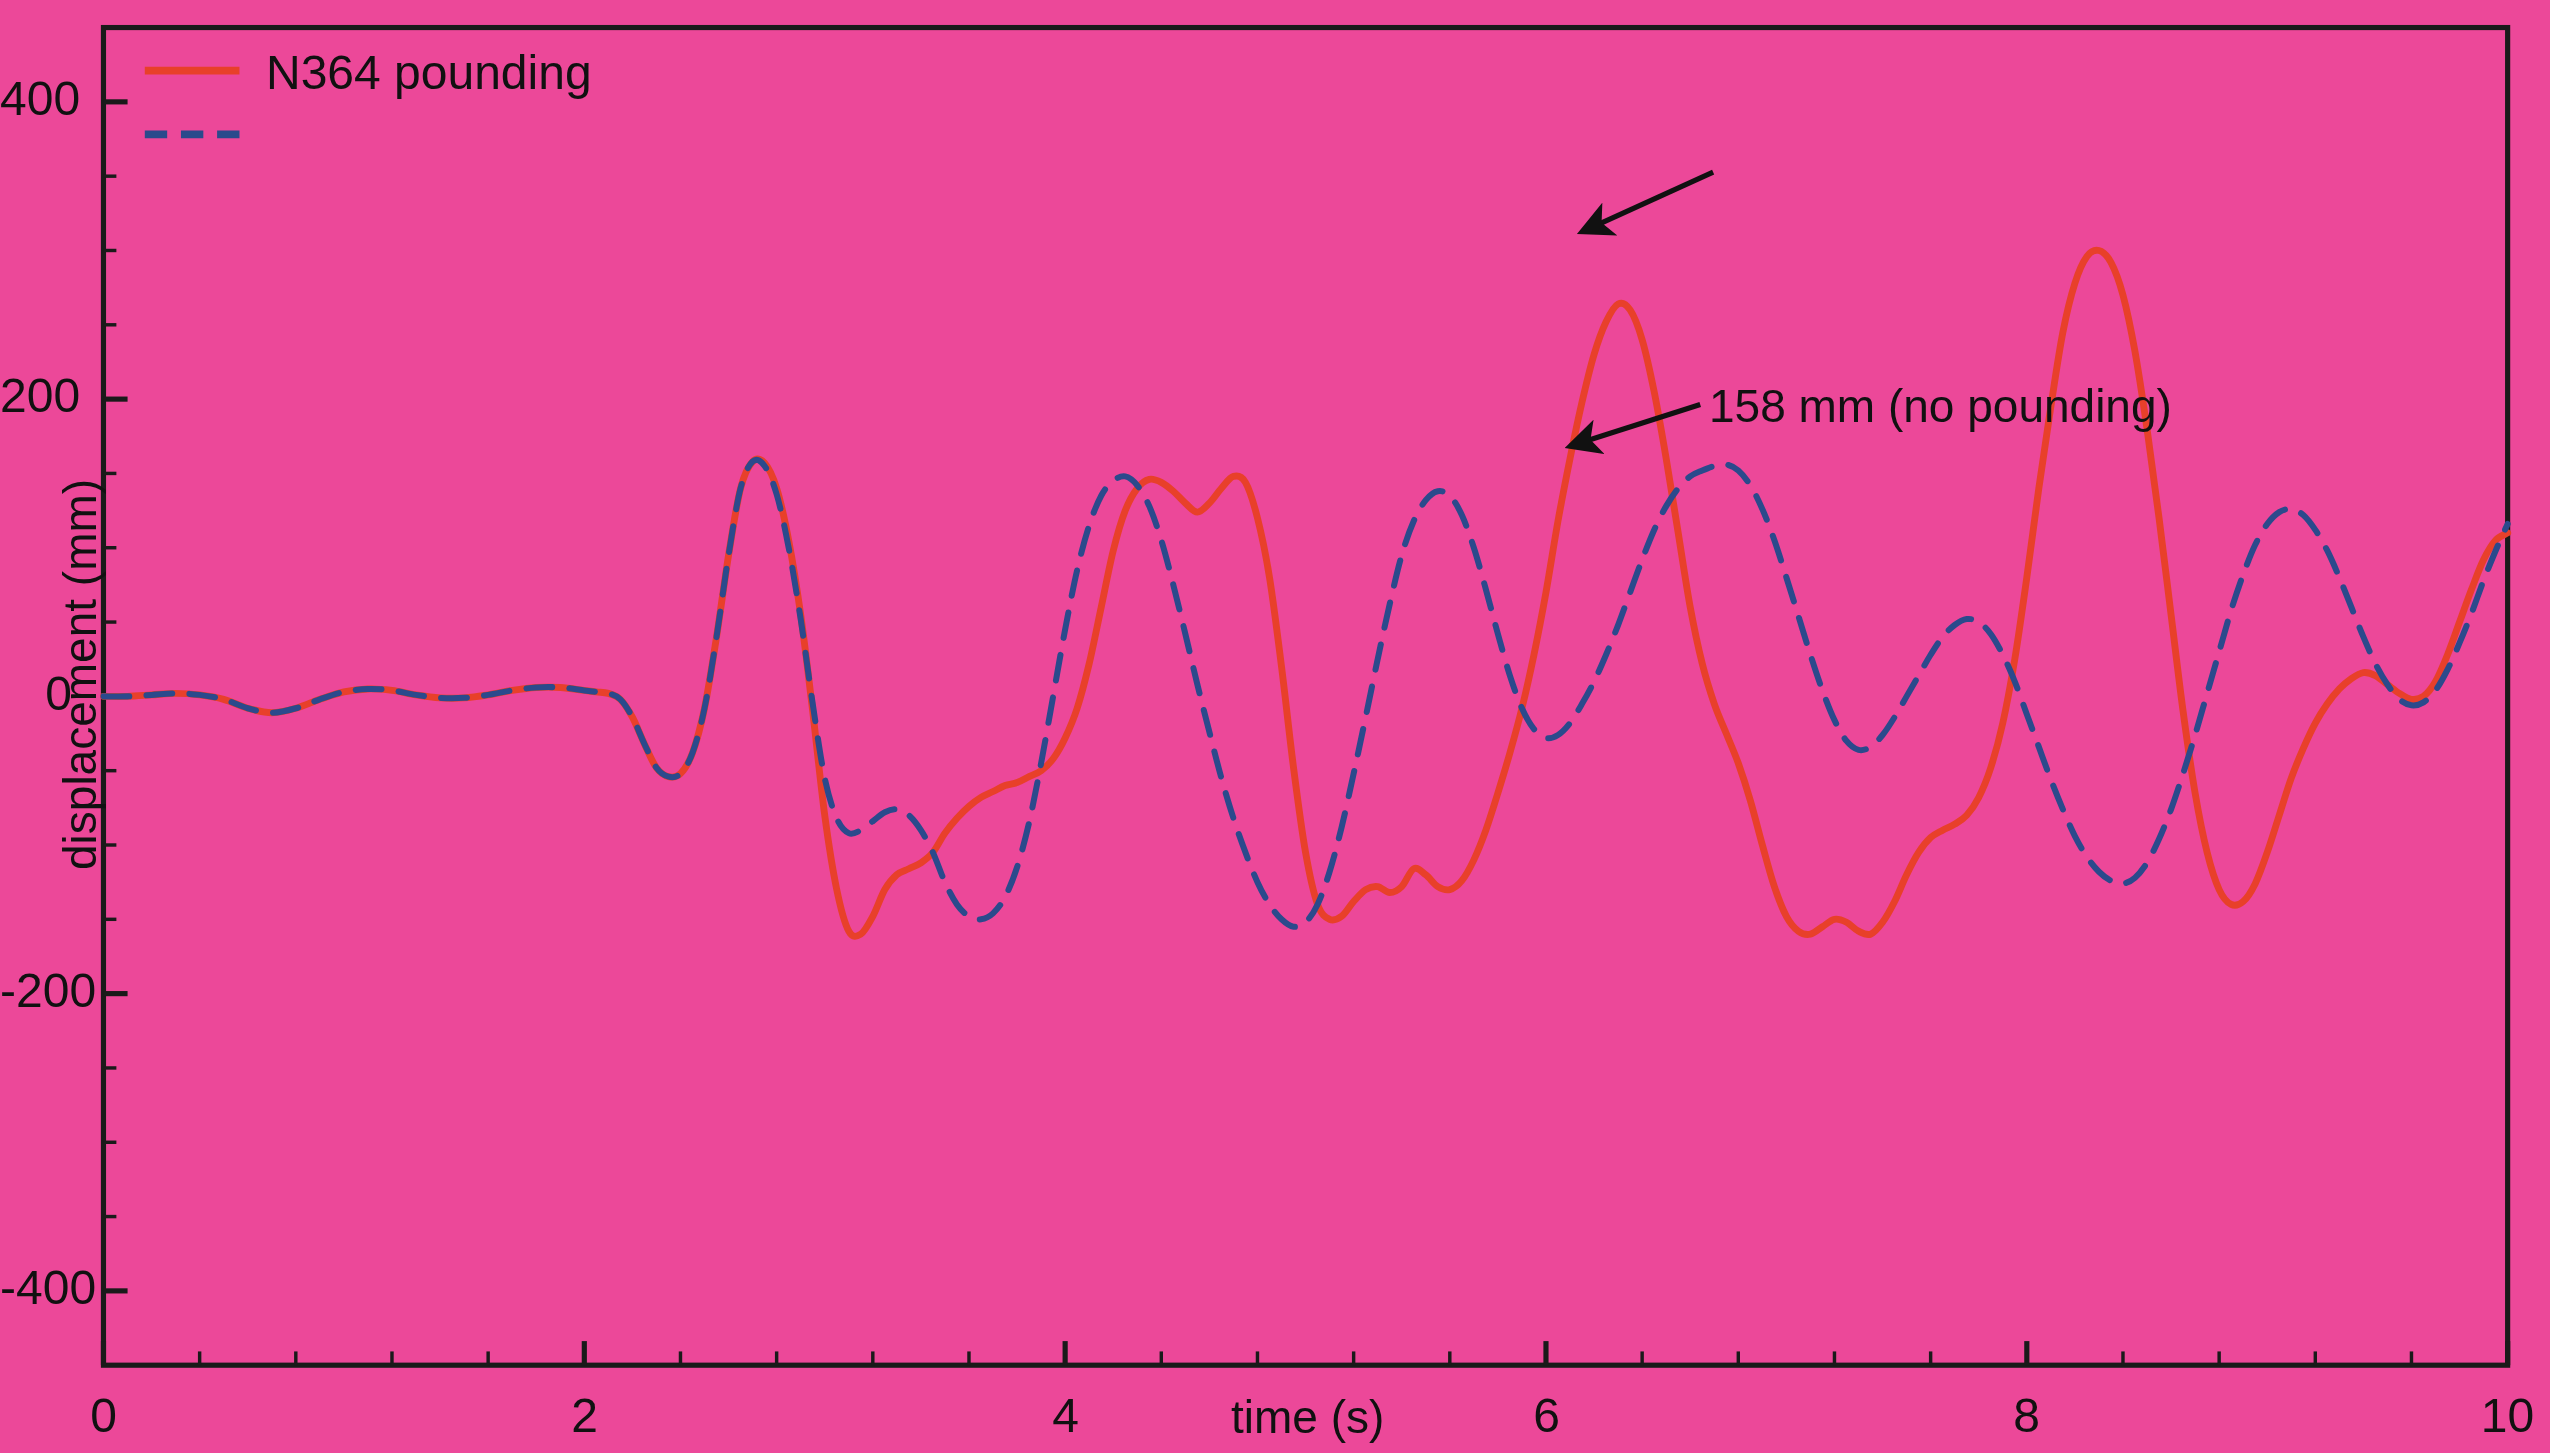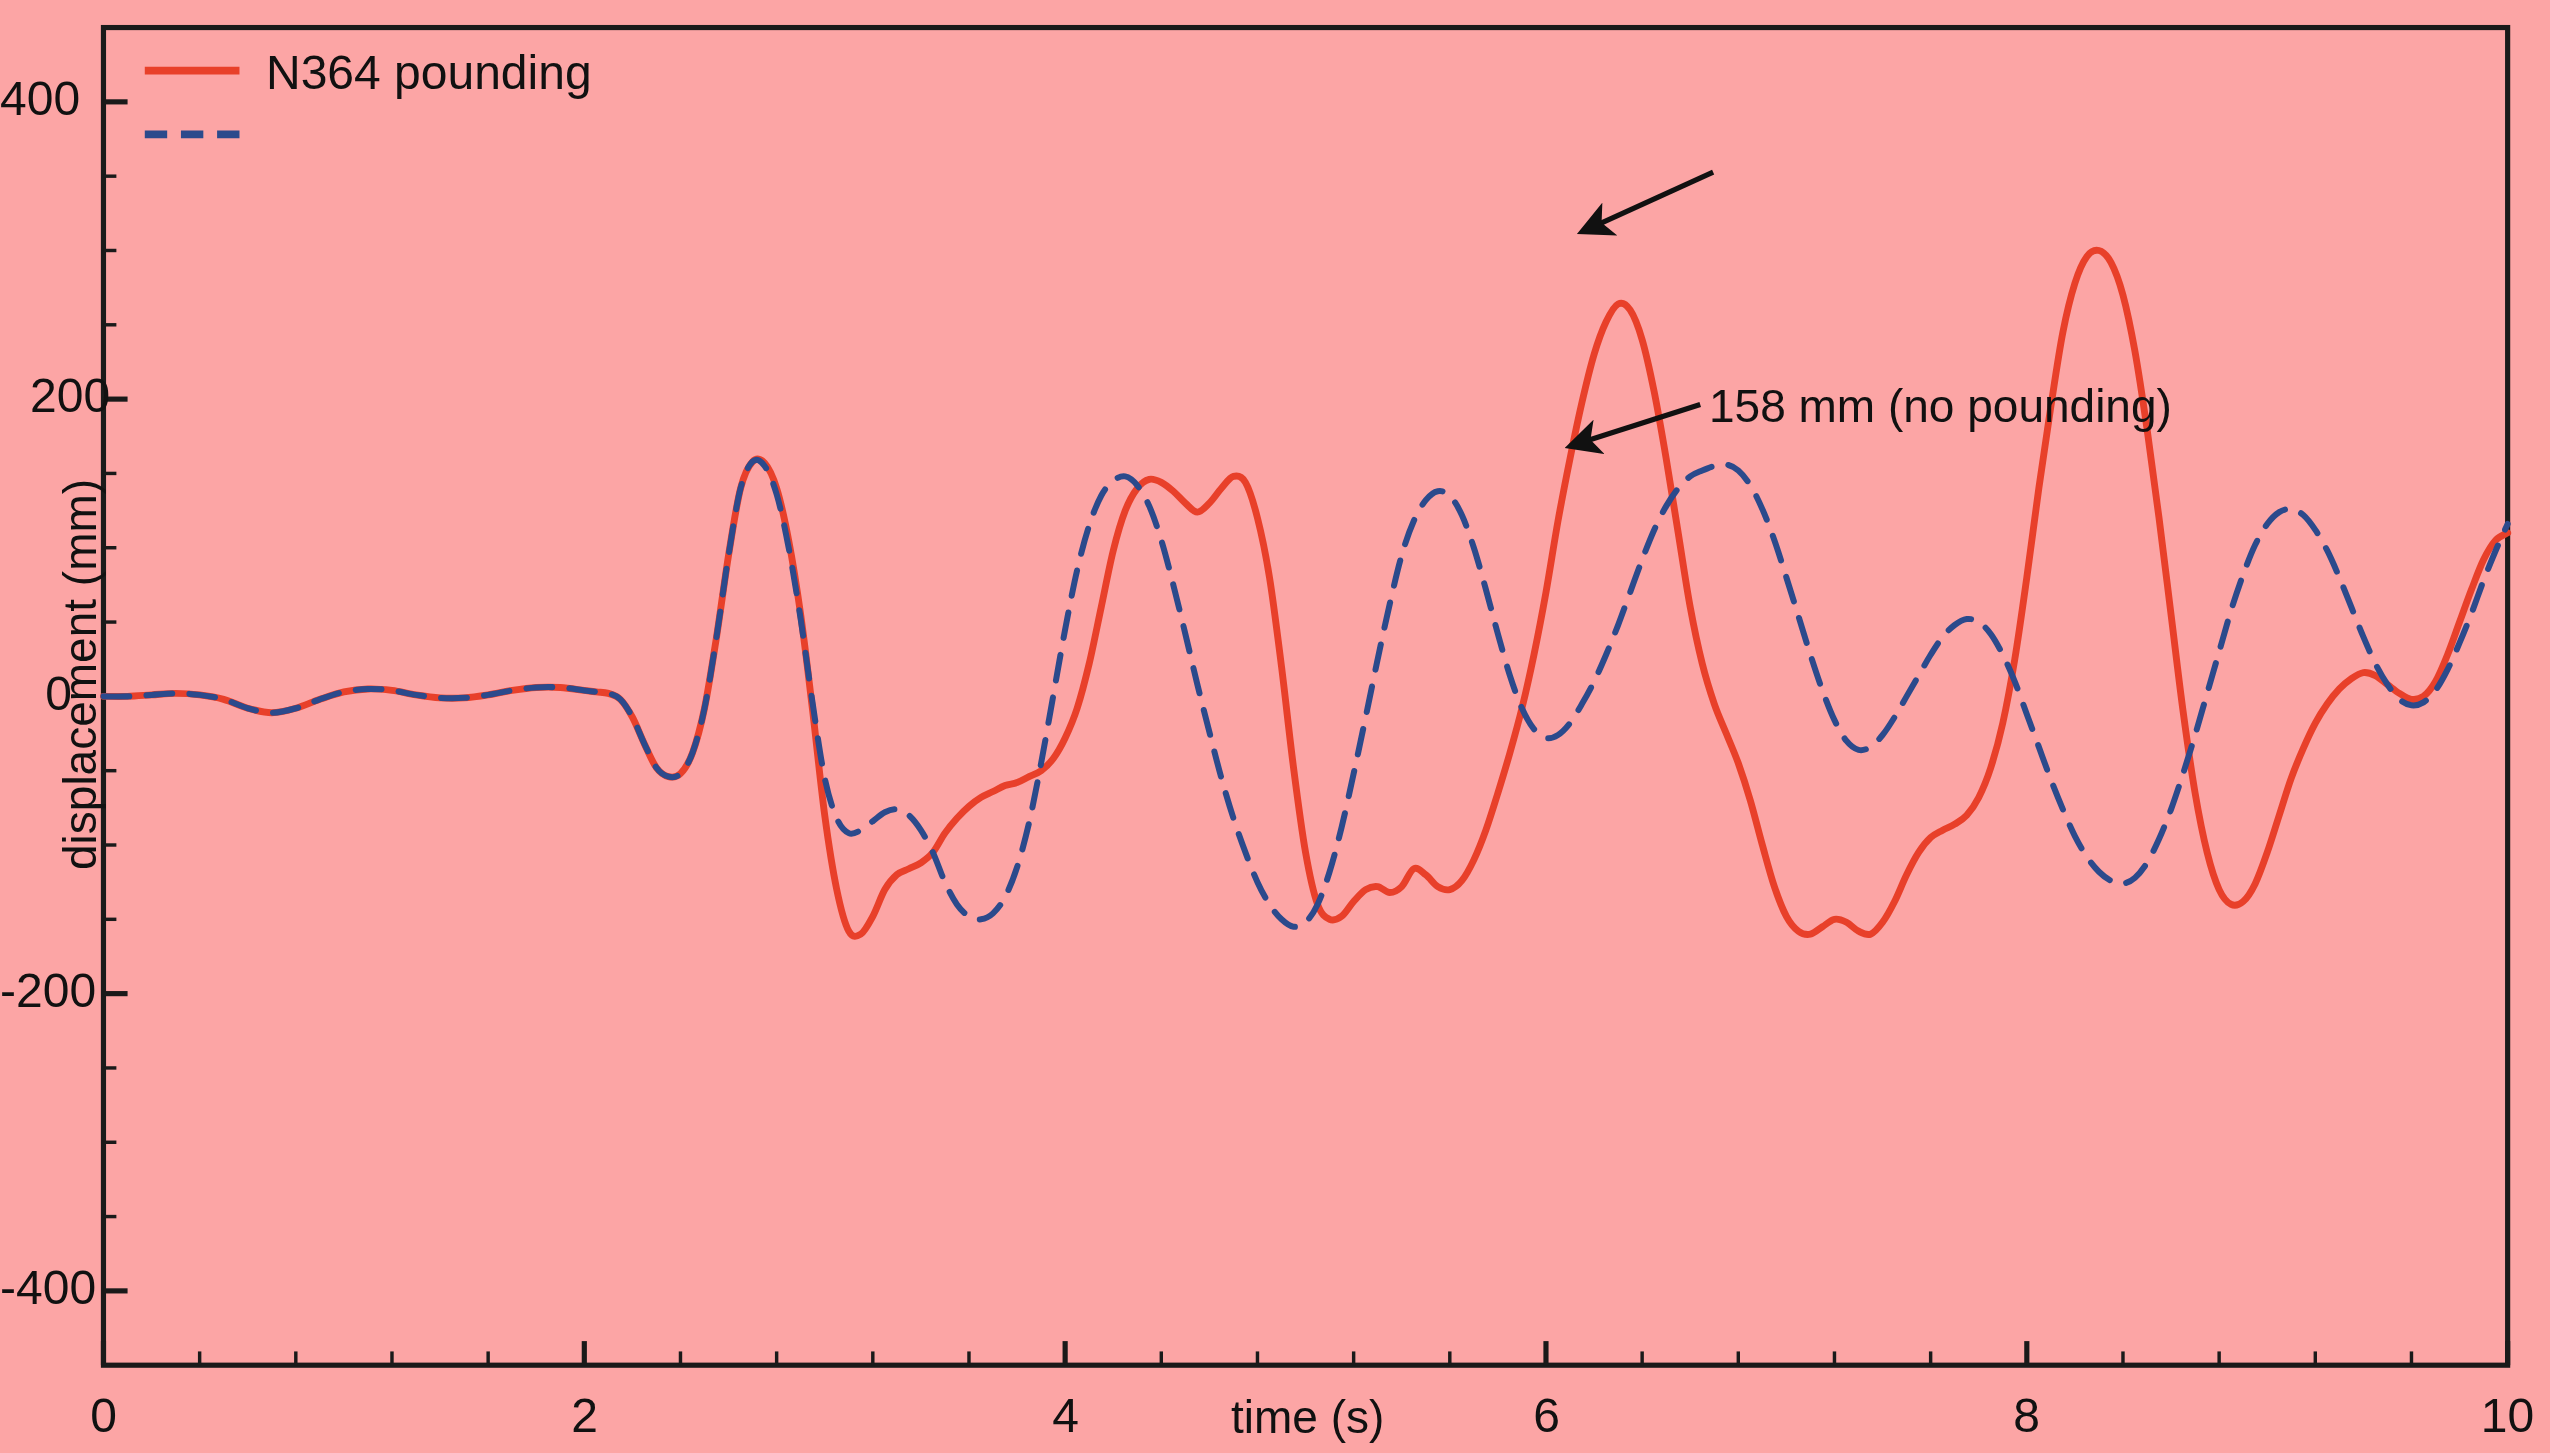--- a/index.html
+++ b/index.html
@@ -1,17 +1,17 @@
 <!DOCTYPE html>
 <html style="font-size:13.8px"><head>
 <meta charset="utf-8">
 <style>
   html,body{margin:0;padding:0;background:#ffffff;}
   body{font-family:"Liberation Sans","DejaVu Sans",sans-serif;}
-  #stage{position:relative;width:2550px;height:1453px;background:#fca5a5;overflow:hidden;}
+  #stage{position:relative;width:2550px;height:1453px;background:#ec4899;overflow:hidden;}
   #plot-svg{position:absolute;left:0;top:0;width:2550px;height:1453px;}
   .txt{position:absolute;color:#111111;white-space:nowrap;}
   .ytick-label{font-size:48px;text-align:right;}
   .xtick-label{font-size:48px;text-align:center;}
   .axis-title{font-size:46px;}
   #ylabel{transform-origin:0 0;}
   .legend-label{font-size:48px;}
   .annot-label{font-size:46px;}
 </style>
 </head>
@@ -81,21 +81,21 @@
     <line x1="1990" y1="200" x2="1838.109" y2="269" stroke="#111111" stroke-width="6" marker-end="url(#arrowhead)"></line>
         <line x1="1975" y1="470" x2="1824.144" y2="518.1866666666667" stroke="#111111" stroke-width="6" marker-end="url(#arrowhead)"></line>
       </g>
     <g id="legend-lines">
         <line x1="168" y1="82" x2="278" y2="82" stroke="#E8402A" stroke-width="9" stroke-linecap="butt"></line>
         <line x1="168" y1="156" x2="278" y2="156" stroke="#2B4A8C" stroke-width="9" stroke-linecap="butt" stroke-dasharray="26 16"></line>
       </g>
   </svg>
 
   <div class="txt ytick-label" style="left: 0px; top: 71px; width: 72px;">400</div>
-  <div class="txt ytick-label" style="left: 0px; top: 368px; width: 72px; padding-left: 30px;">200</div>
+  <div class="txt ytick-label" style="left: 0px; top: 368px; width: 72px;">200</div>
   <div class="txt ytick-label" style="left: 0px; top: 666px; width: 72px;">0</div>
   <div class="txt ytick-label" style="left: 0px; top: 963px; width: 72px;">-200</div>
   <div class="txt ytick-label" style="left: 0px; top: 1260px; width: 72px;">-400</div>
 
   <div class="txt xtick-label" style="left: 52px; top: 1388px; width: 103px;">0</div>
   <div class="txt xtick-label" style="left: 533px; top: 1388px; width: 103px;">2</div>
   <div class="txt xtick-label" style="left: 1014px; top: 1388px; width: 103px;">4</div>
   <div class="txt xtick-label" style="left: 1495px; top: 1388px; width: 103px;">6</div>
   <div class="txt xtick-label" style="left: 1975px; top: 1388px; width: 103px;">8</div>
   <div class="txt xtick-label" style="left: 2456px; top: 1388px; width: 103px;">10</div>

